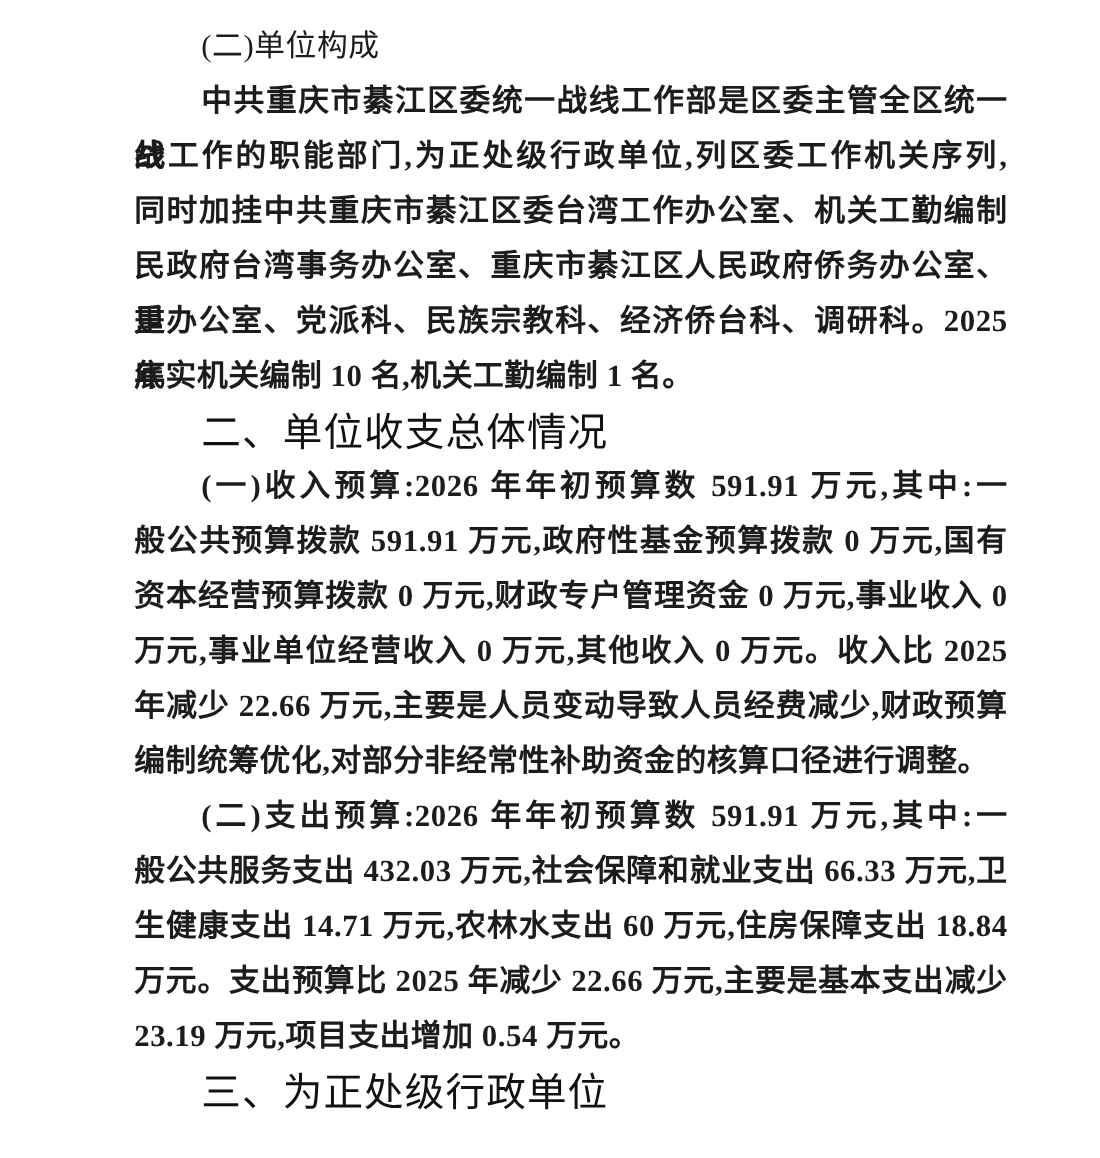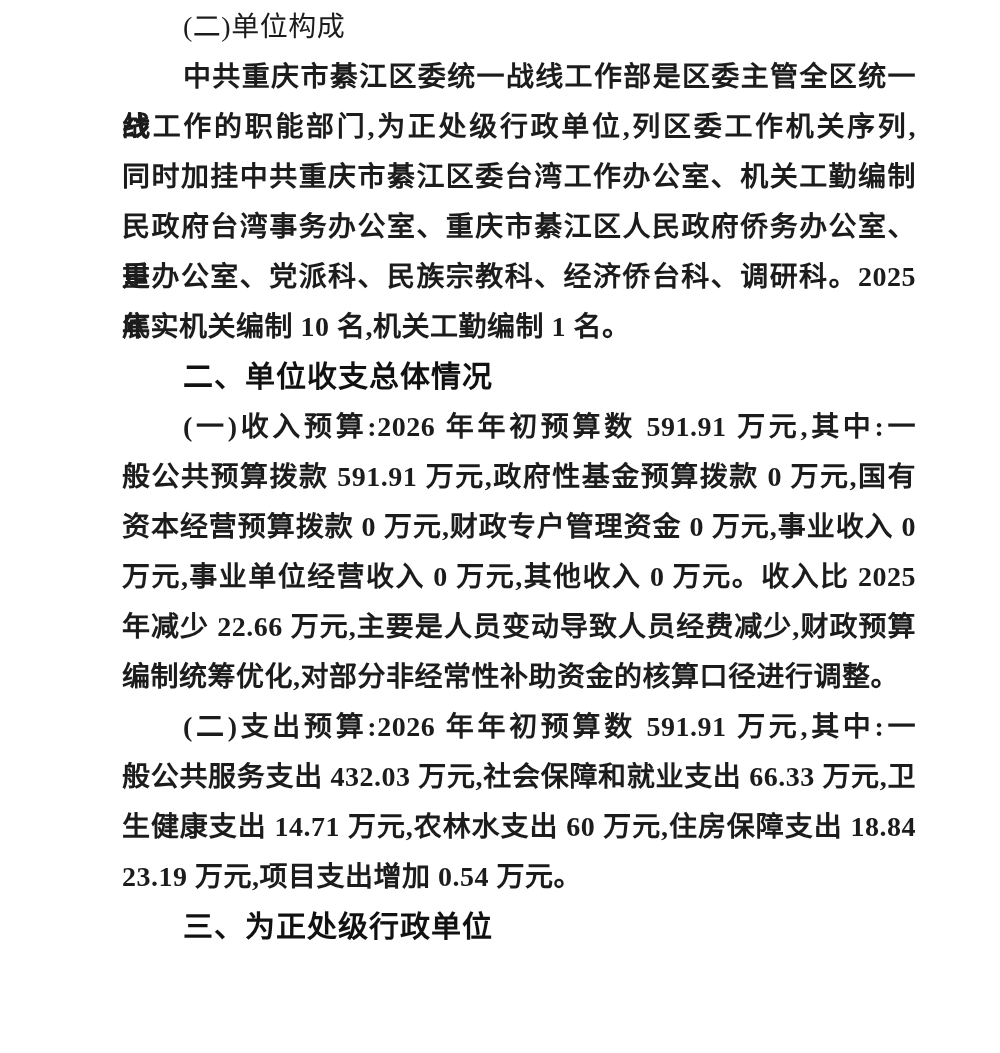--- a/index.html
+++ b/index.html
@@ -11,21 +11,21 @@
     width: 1000px;
     height: 1053px;
     overflow: hidden;
     color: #1c1c1c;
     font-family: "Liberation Serif", "DejaVu Serif", serif;
   }
   .doc-page {
     position: relative;
     width: 794px;
     margin-left: 122px;
-    padding-top: 2px;
+    padding-top: 18px;
     box-sizing: border-box;
   }
   .line {
     height: 50px;
     line-height: 50px;
     font-size: 28px;
     letter-spacing: 0.5px;
     white-space: nowrap;
     color: #1c1c1c;
     font-weight: bold;
@@ -37,22 +37,22 @@
     text-align-last: justify;
     text-justify: inter-character;
   }
   
   .indent {
     text-indent: 61px;
   }
   
   .hd {
     font-family: "Liberation Sans", "DejaVu Sans", sans-serif;
-    font-weight: 700;
-    font-size: 30px;
+    font-weight: 400;
+    font-size: 36px;
     letter-spacing: 1px;
     color: #111111;
   }
   
   .kai {
     font-weight: 400;
   }
 </style>
 </head>
 <body>
@@ -73,17 +73,18 @@
   <div class="line indent fill">(一)收入预算:2026 年年初预算数 591.91 万元,其中:一</div>
   <div class="line fill">般公共预算拨款 591.91 万元,政府性基金预算拨款 0 万元,国有</div>
   <div class="line fill">资本经营预算拨款 0 万元,财政专户管理资金 0 万元,事业收入 0</div>
   <div class="line fill">万元,事业单位经营收入 0 万元,其他收入 0 万元。收入比 2025</div>
   <div class="line fill">年减少 22.66 万元,主要是人员变动导致人员经费减少,财政预算</div>
   <div class="line">编制统筹优化,对部分非经常性补助资金的核算口径进行调整。</div>
 
   <div class="line indent fill">(二)支出预算:2026 年年初预算数 591.91 万元,其中:一</div>
   <div class="line fill">般公共服务支出 432.03 万元,社会保障和就业支出 66.33 万元,卫</div>
   <div class="line fill">生健康支出 14.71 万元,农林水支出 60 万元,住房保障支出 18.84</div>
+  <div class="line fill">万元。支出预算比 2025 年减少 22.66 万元,主要是基本支出减少</div>
   <div class="line">23.19 万元,项目支出增加 0.54 万元。</div>
 
   <div class="line indent hd">三、为正处级行政单位</div>
 
 </div>
 
 </body></html>

